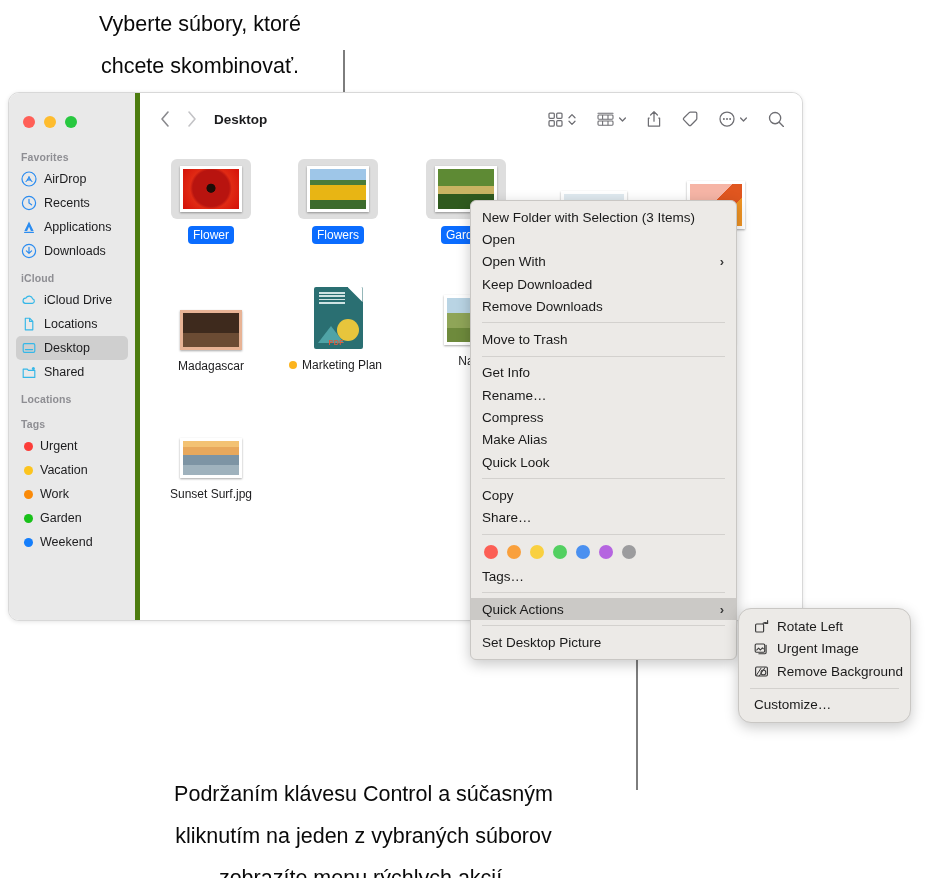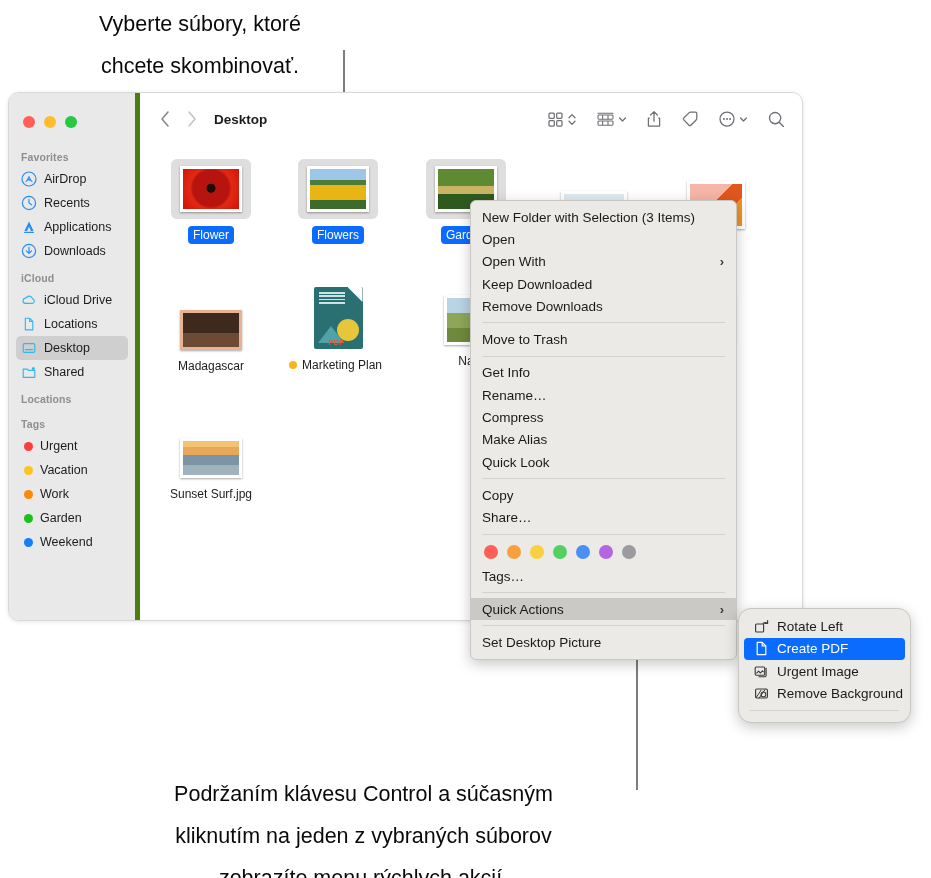--- a/index.html
+++ b/index.html
@@ -519,39 +519,35 @@
 
   <div id="submenu">
     <div class="smi">
       <svg class="si" viewBox="0 0 15 15">
         <rect x="1.6" y="5" width="8" height="8" rx="1.1" fill="none" stroke="#3a3a3a" stroke-width="1.15"></rect>
         <path d="M9.2 4.3a3.2 3.2 0 0 1 4 0" fill="none" stroke="#3a3a3a" stroke-width="1.15" stroke-linecap="round"></path>
         <path d="M13.6 1.6v2.8h-2.8" fill="none" stroke="#3a3a3a" stroke-width="1.15" stroke-linecap="round" stroke-linejoin="round"></path>
       </svg>
       <span>Rotate Left</span>
     </div>
-    <div class="smi hl">
-      <svg class="si" viewBox="0 0 15 15">
-        <path d="M3.2 1.4h5l3.6 3.6v8.6H3.2z" fill="none" stroke="#ffffff" stroke-width="1.2" stroke-linejoin="round"></path>
-        <path d="M8.2 1.4V5h3.6" fill="none" stroke="#ffffff" stroke-width="1.2" stroke-linejoin="round"></path>
-      </svg>
-      <span>Create PDF</span>
-    </div>
     <div class="smi">
       <svg class="si" viewBox="0 0 15 15">
         <rect x="1.2" y="3" width="9.5" height="8.2" rx="1.1" fill="none" stroke="#3a3a3a" stroke-width="1.15"></rect>
         <path d="M2.4 9.4 4.6 7.2l1.8 1.8 2-2.2 1.2 1.3" fill="none" stroke="#3a3a3a" stroke-width="1.1" stroke-linejoin="round"></path>
         <path d="M12.1 4.2v7.4a1.1 1.1 0 0 1-1.1 1.1H4.9" fill="none" stroke="#3a3a3a" stroke-width="1.15" stroke-linecap="round"></path>
       </svg>
       <span>Urgent Image</span>
     </div>
     <div class="smi">
       <svg class="si" viewBox="0 0 15 15">
         <rect x="1.6" y="3" width="11.8" height="9" rx="1.2" fill="none" stroke="#3a3a3a" stroke-width="1.15"></rect>
         <path d="M2.2 11.6 7 4.2M5.2 12 11 3.6" stroke="#3a3a3a" stroke-width="1" stroke-linecap="round"></path>
         <circle cx="9.4" cy="8.4" r="2.4" fill="none" stroke="#3a3a3a" stroke-width="1.05"></circle>
       </svg>
       <span>Remove Background</span>
     </div>
     <div class="msep"></div>
+    <div class="smi pad">
+      <span>Customize…</span>
+    </div>
   </div>
 
 </div>
 
 </body></html>

